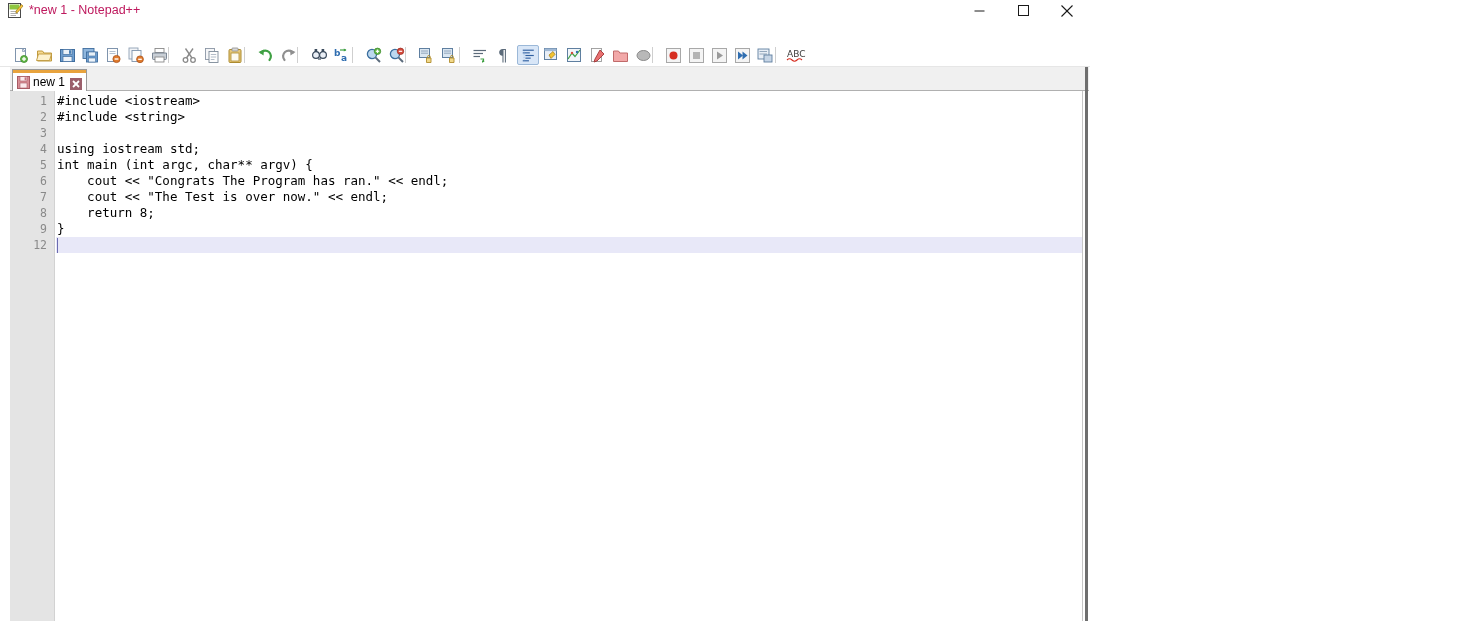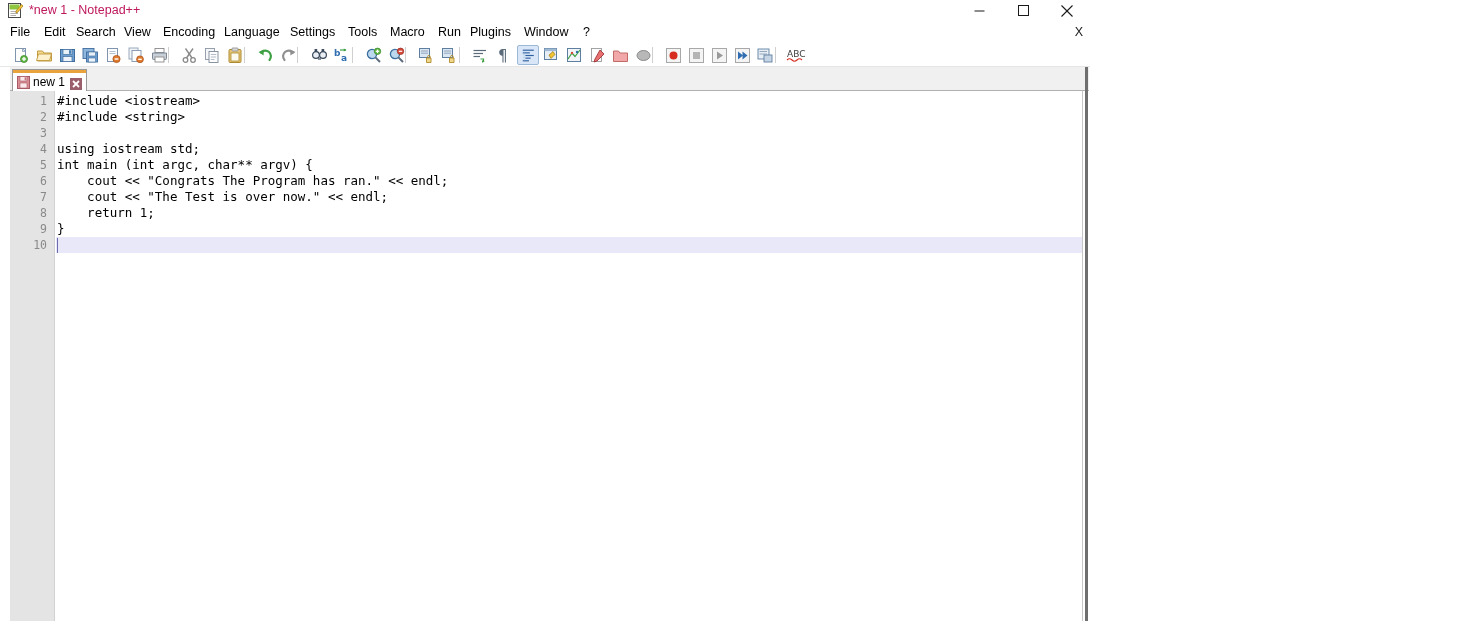--- a/index.html
+++ b/index.html
@@ -309,36 +309,20 @@
         </svg>
       </div>
       <div class="winbtn btn-close">
         <svg width="12" height="12" viewBox="0 0 12 12">
           <line x1="0.5" y1="0.5" x2="11.5" y2="11.5" stroke="#1a1a1a" stroke-width="1.1"></line>
           <line x1="11.5" y1="0.5" x2="0.5" y2="11.5" stroke="#1a1a1a" stroke-width="1.1"></line>
         </svg>
       </div>
     </div>
 
-    <div class="menubar">
-      <div class="menu-item" style="left: 5px;">File</div>
-      <div class="menu-item" style="left: 39px;">Edit</div>
-      <div class="menu-item" style="left: 71px;">Search</div>
-      <div class="menu-item" style="left: 119px;">View</div>
-      <div class="menu-item" style="left: 158px;">Encoding</div>
-      <div class="menu-item" style="left: 219px;">Language</div>
-      <div class="menu-item" style="left: 285px;">Settings</div>
-      <div class="menu-item" style="left: 343px;">Tools</div>
-      <div class="menu-item" style="left: 385px;">Macro</div>
-      <div class="menu-item" style="left: 433px;">Run</div>
-      <div class="menu-item" style="left: 465px;">Plugins</div>
-      <div class="menu-item" style="left: 519px;">Window</div>
-      <div class="menu-item" style="left: 578px;">?</div>
-      <div class="menu-close-x">X</div>
-    </div>
 
     <div class="toolbar">
 
       <div class="tb" style="left:10px">
         <svg width="17" height="17" viewBox="0 0 17 17">
             <rect x="2.5" y="1.5" width="10" height="13" fill="#fdfdfd" stroke="#7f94ad" stroke-width="1"></rect>
             <path d="M9.5 1.5 L12.5 4.5 L9.5 4.5 Z" fill="#d7e1ec" stroke="#7f94ad" stroke-width=".7"></path>
             <circle cx="11" cy="12" r="3.5" fill="#63b849" stroke="#3d8a2b" stroke-width=".8"></circle>
             <line x1="11" y1="10" x2="11" y2="14" stroke="#fff" stroke-width="1.3"></line>
             <line x1="9" y1="12" x2="13" y2="12" stroke="#fff" stroke-width="1.3"></line>
@@ -639,34 +623,34 @@
       <div class="gutter">
         <div class="gutter-num" style="top:2px">1</div>
         <div class="gutter-num" style="top:18px">2</div>
         <div class="gutter-num" style="top:34px">3</div>
         <div class="gutter-num" style="top:50px">4</div>
         <div class="gutter-num" style="top:66px">5</div>
         <div class="gutter-num" style="top:82px">6</div>
         <div class="gutter-num" style="top:98px">7</div>
         <div class="gutter-num" style="top:114px">8</div>
         <div class="gutter-num" style="top:130px">9</div>
-        <div class="gutter-num" style="top:146px">10</div>
+        <div class="gutter-num" style="top:146px">12</div>
       </div>
 
       <div class="current-line-hl" style="top:146px"></div>
 
       <div class="code-area">
         <div class="code-line" style="top:2px">#include &lt;iostream&gt;</div>
         <div class="code-line" style="top:18px">#include &lt;string&gt;</div>
         <div class="code-line" style="top:34px"></div>
         <div class="code-line" style="top:50px">using iostream std;</div>
         <div class="code-line" style="top:66px">int main (int argc, char** argv) {</div>
         <div class="code-line" style="top:82px">    cout &lt;&lt; "Congrats The Program has ran." &lt;&lt; endl;</div>
         <div class="code-line" style="top:98px">    cout &lt;&lt; "The Test is over now." &lt;&lt; endl;</div>
-        <div class="code-line" style="top:114px">    return 1;</div>
+        <div class="code-line" style="top:114px">    return 8;</div>
         <div class="code-line" style="top:130px">}</div>
         <div class="code-line" style="top:146px"></div>
         <div class="caret" style="left:0px; top:147px"></div>
       </div>
     </div>
 
     <div class="editor-right-border-in"></div>
   </div>
 
   <div class="editor-right-border"></div>

